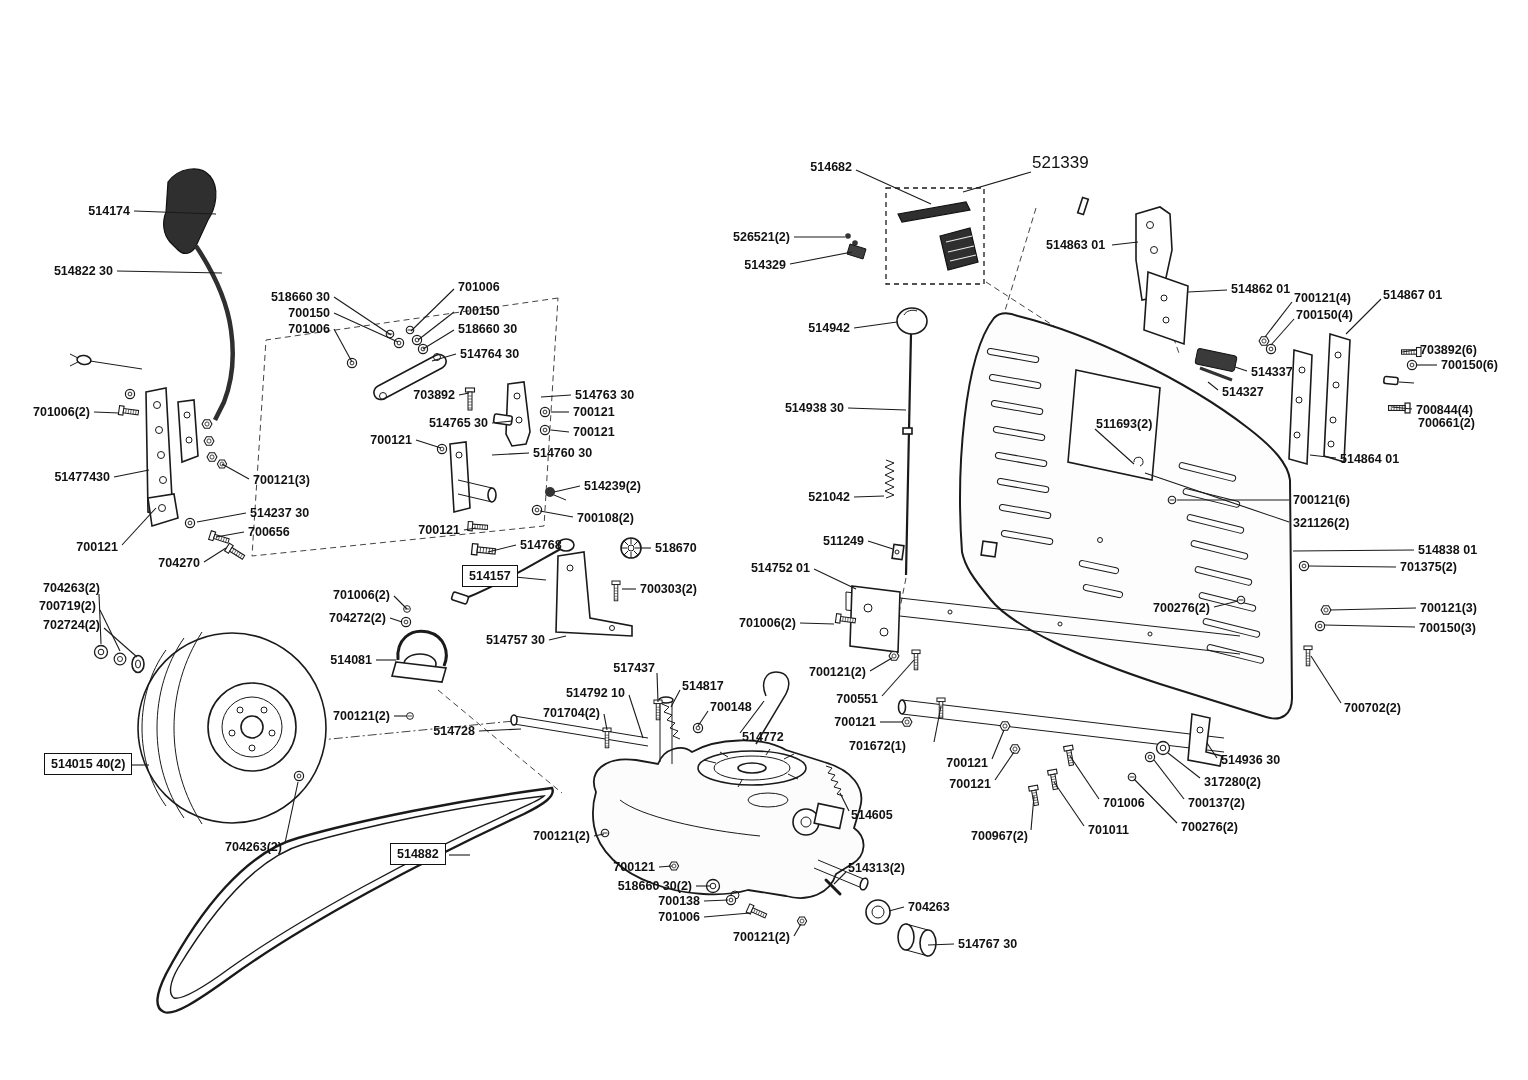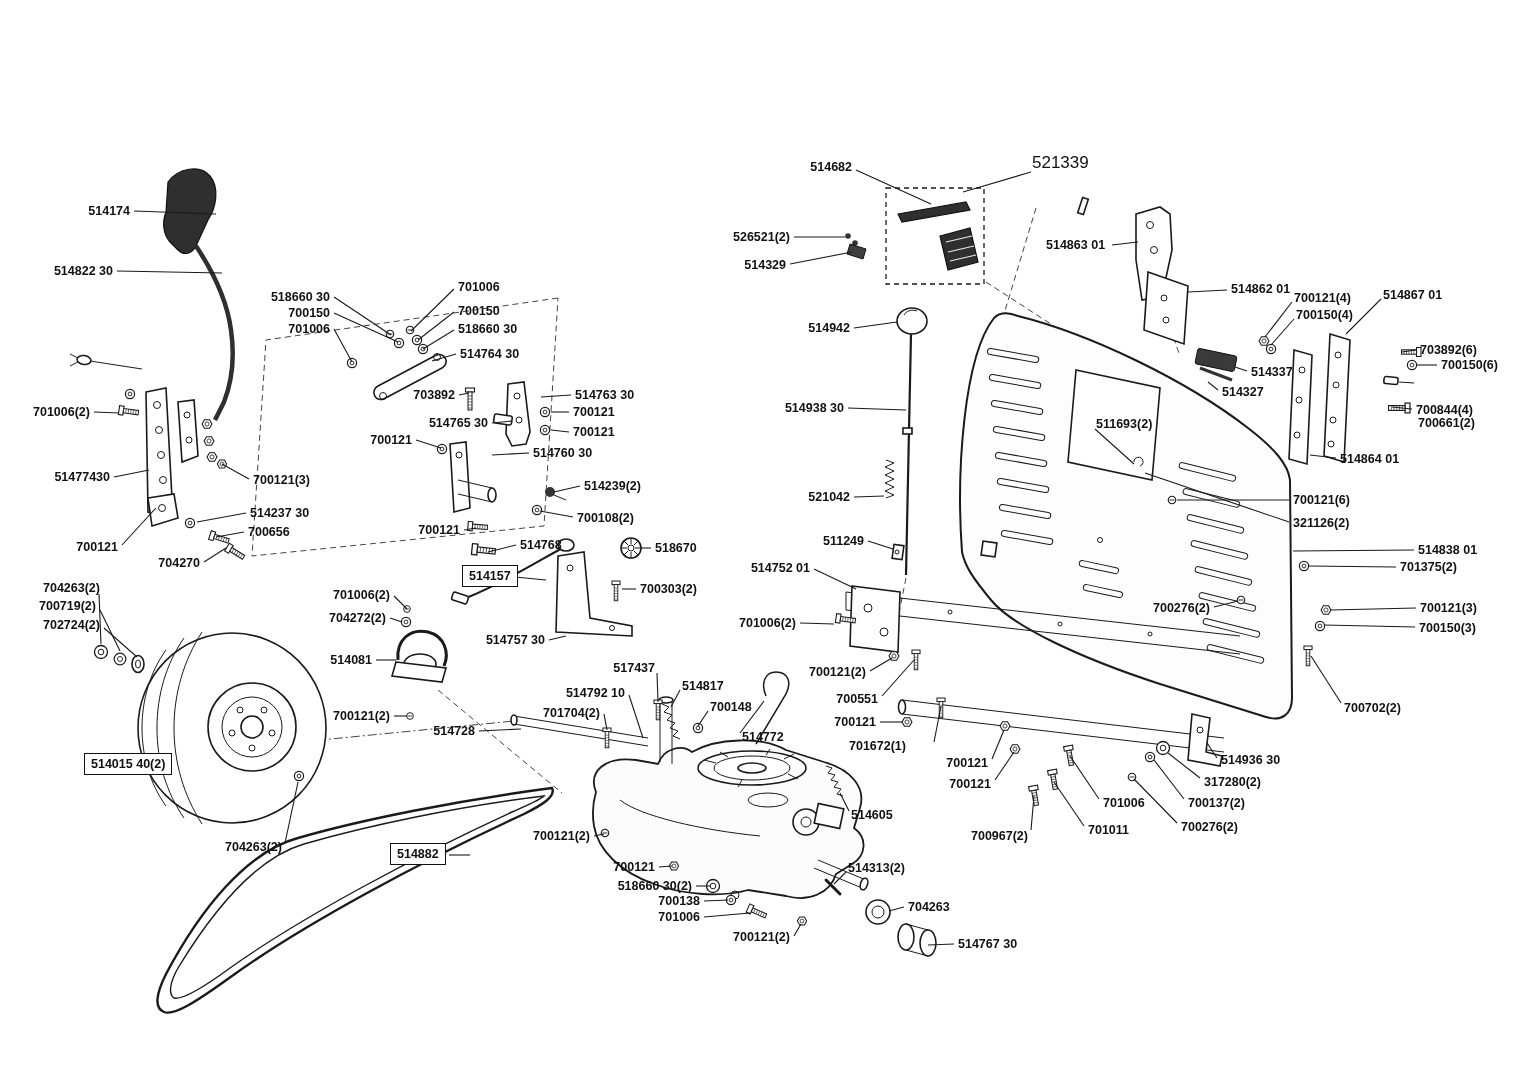--- a/index.html
+++ b/index.html
@@ -483,21 +483,21 @@
       <div class="part-label" style="right: 1432px; top: 597px;">700719(2)</div>
       <div class="part-label" style="right: 1428px; top: 616px;">702724(2)</div>
       <div class="part-label" style="right: 1138px; top: 707px;">700121(2)</div>
       <div class="part-label" style="right: 1053px; top: 722px;">514728</div>
       <div class="part-label" style="right: 873px; top: 659px;">517437</div>
       <div class="part-label" style="right: 903px; top: 684px;">514792 10</div>
       <div class="part-label" style="left: 682px; top: 677px;">514817</div>
       <div class="part-label" style="right: 928px; top: 704px;">701704(2)</div>
       <div class="part-label" style="left: 710px; top: 698px;">700148</div>
       <div class="part-label" style="left: 742px; top: 728px;">514772</div>
-      <div class="part-label boxed" style="left: 44px; top: 753px; margin-left: 40px;">514015 40(2)</div>
+      <div class="part-label boxed" style="left: 44px; top: 753px;">514015 40(2)</div>
       <div class="part-label" style="right: 1246px; top: 838px;">704263(2)</div>
       <div class="part-label boxed" style="left: 390px; top: 843px;">514882</div>
       <div class="part-label" style="right: 938px; top: 827px;">700121(2)</div>
       <div class="part-label" style="right: 873px; top: 858px;">700121</div>
       <div class="part-label" style="right: 836px; top: 877px;">518660 30(2)</div>
       <div class="part-label" style="right: 828px; top: 892px;">700138</div>
       <div class="part-label" style="right: 828px; top: 908px;">701006</div>
       <div class="part-label" style="right: 738px; top: 928px;">700121(2)</div>
       <div class="part-label" style="left: 851px; top: 806px; text-align: center;">514605</div>
       <div class="part-label" style="left: 848px; top: 859px;">514313(2)</div>

